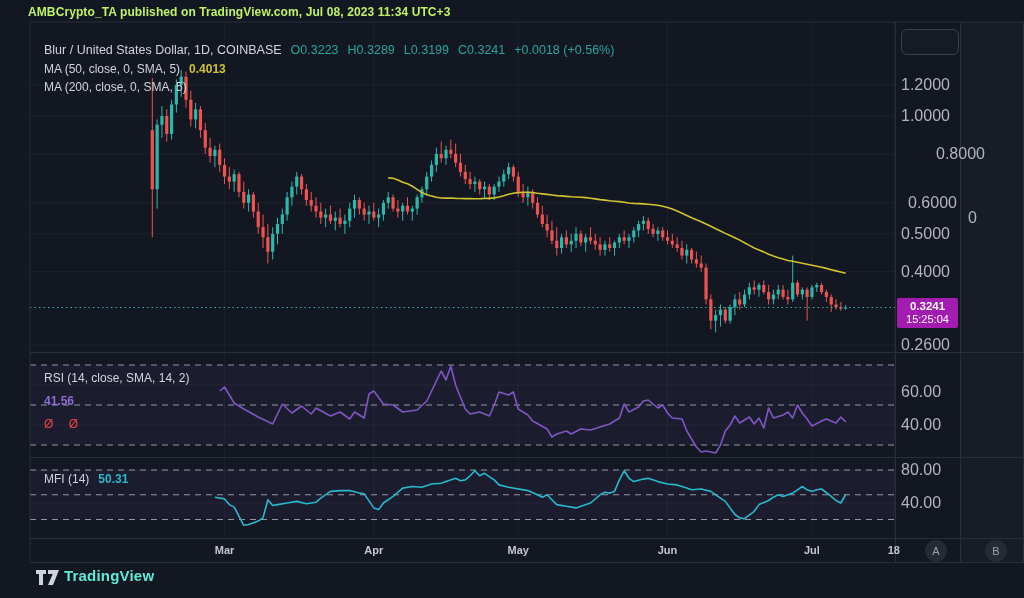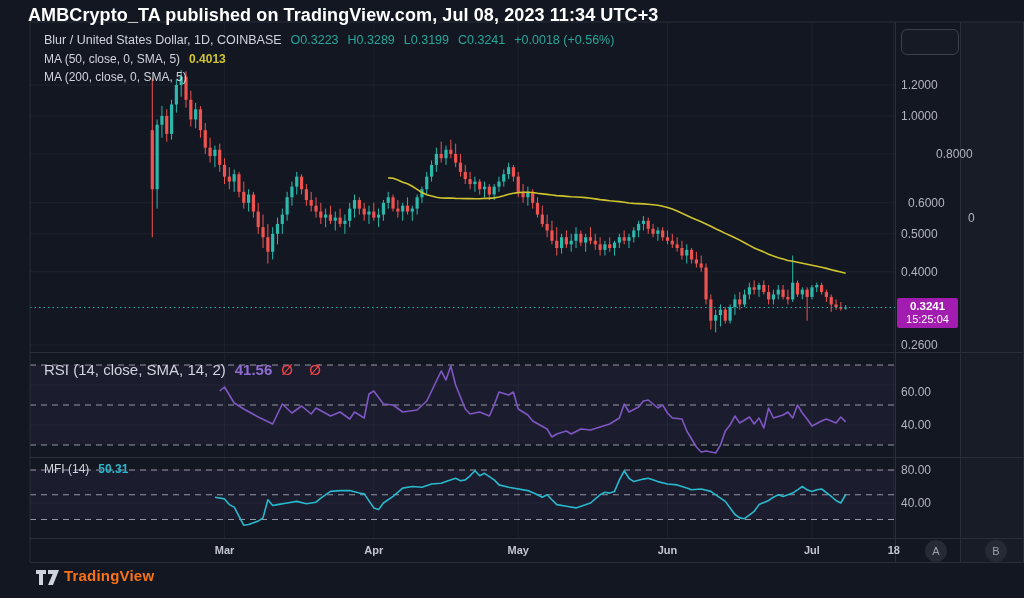--- a/index.html
+++ b/index.html
@@ -1,34 +1,34 @@
 <!DOCTYPE html>
 <html><head>
 <meta charset="utf-8">
 <style>
   html,body{margin:0;padding:0;background:#131722;}
   #app{position:relative;width:1024px;height:598px;background:#131722;
        font-family:"Liberation Sans",sans-serif;overflow:hidden;}
   .abs{position:absolute;}
   svg{display:block;}
-  .publish{left:28px;top:5px;font-size:18px;font-weight:700;color:#ffffff;letter-spacing:.1px;}
-  .legend-row{left:44px;display:flex;gap:9px;align-items:baseline;font-size:12.5px;color:#d1d4dc;white-space:nowrap;}
+  .publish{left:28px;top:5px;font-size:12px;font-weight:700;color:#bef264;letter-spacing:.1px;}
+  .legend-row{left:44px;display:flex;gap:9px;align-items:baseline;font-size:12.5px;color:#d1d4dc;white-space:nowrap;margin-top:10px;}
   .ohlc{color:#26a69a;}
   .ma-val{color:#d0c42e;font-weight:700;}
   .rsi-val{color:#8e6cd0;font-weight:700;text-align:center;}
   .mfi-val{color:#29b8cc;font-weight:700;}
   .nil{color:#ef4444;letter-spacing:6px;}
-  .axis-lbl{font-size:12px;color:#b2b5be;transform:translateY(-50%);}
+  .axis-lbl{font-size:16px;color:#b2b5be;transform:translateY(-50%);}
   .time-lbl{font-size:11px;font-weight:600;color:#c3c6ce;transform:translateX(-50%);top:544px;}
   .badge{left:897px;top:298px;width:61px;height:29px;background:#a21caf;border-radius:2px;
          color:#fff;font-size:11.5px;font-weight:700;line-height:1.25;padding-top:1px;text-align:center;}
   .tr-box{left:901px;top:29px;width:56px;height:24px;border:1px solid #3a3f4c;border-radius:6px;background:#161a25;}
   .circle-btn{width:22px;height:22px;border-radius:50%;background:#252a35;color:#9da2ad;
               font-size:11px;display:flex;align-items:center;justify-content:center;top:540px;}
-  .brand{left:64px;top:567px;font-size:15px;font-weight:700;color:#f97316;letter-spacing:.2px;}
+  .brand{left:64px;top:567px;font-size:15px;font-weight:700;color:#5eead4;letter-spacing:.2px;}
 </style>
 </head>
 <body>
 
 <div id="app">
 
   <svg id="chart-svg" class="abs" style="left:0;top:0;" width="1024" height="598">
       <rect x="960" y="22" width="64" height="540" fill="#171c27"></rect>
       <g>
         <line x1="224.52500000000003" y1="22" x2="224.52500000000003" y2="538" stroke="rgba(197,203,212,0.06)" stroke-width="1"></line>
@@ -380,21 +380,21 @@
   </div>
 
   <div class="abs legend-row" style="top:52px;font-size:12px;">
     <span>MA (50, close, 0, SMA, 5)</span>
     <span class="ma-val">0.4013</span>
   </div>
   <div class="abs legend-row" style="top:70px;font-size:12px;">
     <span>MA (200, close, 0, SMA, 5)</span>
   </div>
 
-  <div class="abs legend-row" style="top:361px;font-size:15px;">
+  <div class="abs legend-row" style="top:361px;font-size:12px;flex-direction:column;">
     <span>RSI (14, close, SMA, 14, 2)</span>
     <span class="rsi-val">41.56</span>
     <span class="nil">Ø Ø</span>
   </div>
 
   <div class="abs legend-row" style="top:462px;font-size:12px;">
     <span>MFI (14)</span>
     <span class="mfi-val">50.31</span>
   </div>
 

